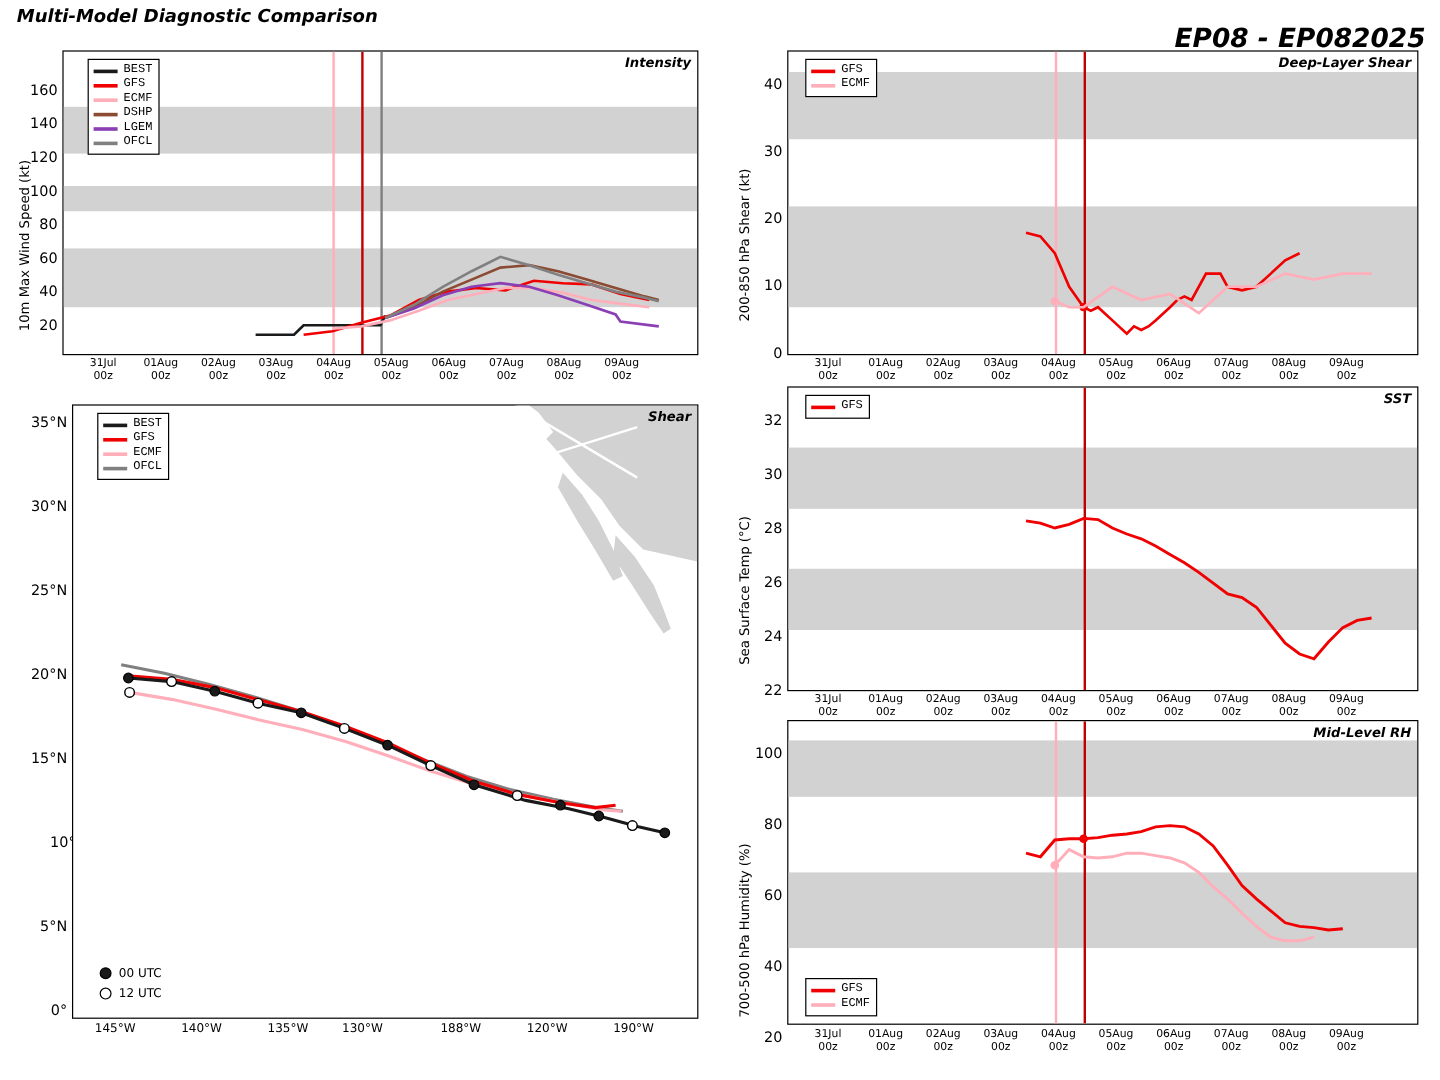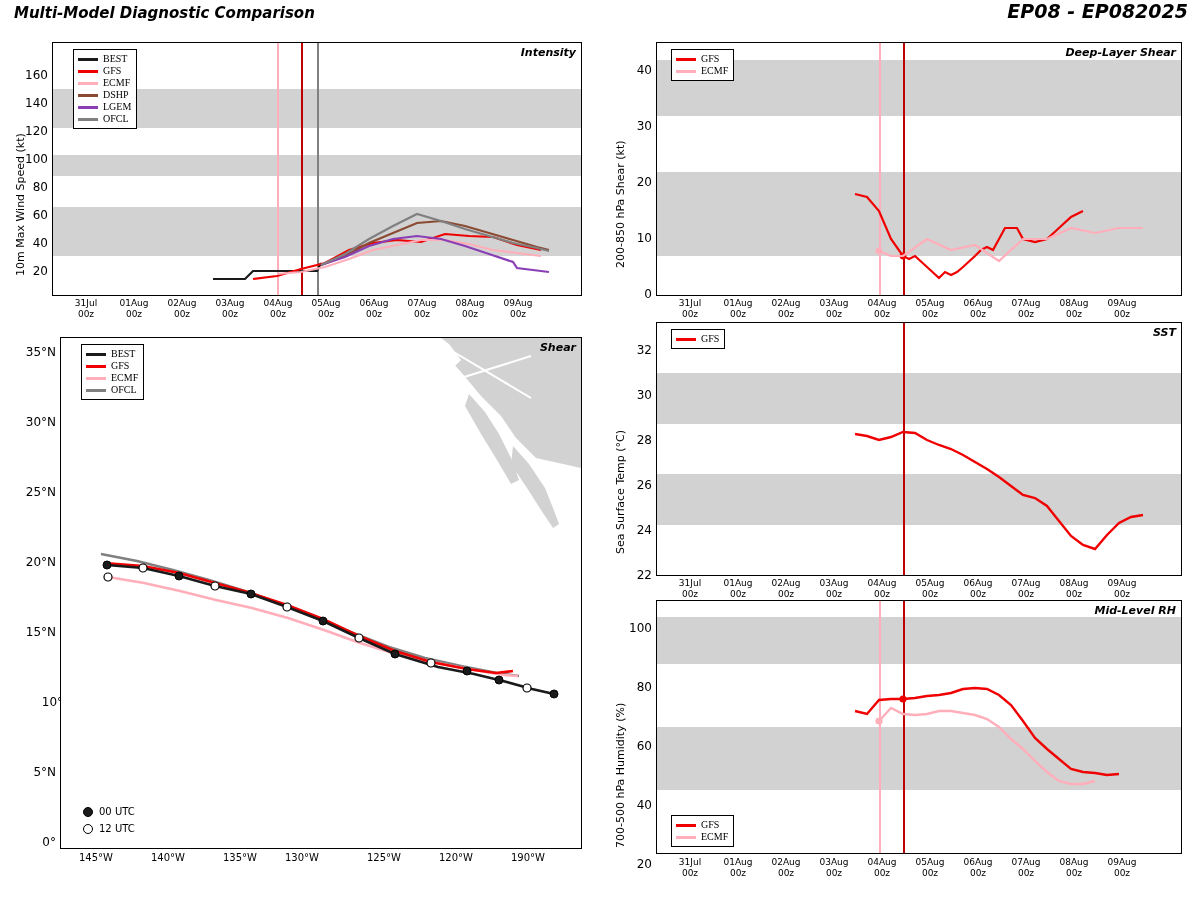--- a/index.html
+++ b/index.html
@@ -10,22 +10,22 @@
     color:#000;
     position:relative;
     overflow:hidden;
   }
   .title{
     position:absolute;left:14px;top:4px;
     font-size:15px;font-weight:bold;font-style:italic;
     font-family:"DejaVu Sans", sans-serif;
   }
   .stormid{
-    position:absolute;right:12px;top:0;
-    font-size:19px;font-weight:bold;font-style:italic;
+    position:absolute;right:12px;top:20px;
+    font-size:22px;font-weight:bold;font-style:italic;
   }
   .panel{position:absolute;}
   .plot{
     position:absolute;
     border:1px solid #000;
     background:#fff;
     overflow:hidden;
   }
   .band{position:absolute;left:0;right:0;background:#d2d2d2;}
   .vline{position:absolute;top:0;bottom:0;width:2px;}
@@ -38,21 +38,21 @@
     position:absolute;
     background:#fff;
     border:1px solid #000;
     padding:3px 5px 3px 4px;
     font-size:10px;
     z-index:7;
     line-height:12px;
   }
   .legend .row{display:flex;align-items:center;height:12px;}
   .legend .swatch{display:inline-block;width:20px;height:3px;margin-right:5px;}
-  .legend .lbl{font-size:10px;font-family:Liberation Serif, serif;text-align:center;}
+  .legend .lbl{font-size:10px;font-family:Liberation Mono, monospace;text-align:center;}
   .ylab{
     position:absolute;
     font-size:11px;
     transform-origin:0 0;
     transform:rotate(-90deg);
     white-space:nowrap;
   }
   .ytick{
     position:absolute;
     font-size:12px;
@@ -237,21 +237,21 @@
     <div class="dotlegend" style="left:22px;bottom:14px;text-align:center;">
       <div style="margin-bottom:6px;"><span class="dotsym" style="background:#1a1a1a;"></span><span>00 UTC</span></div>
       <div><span class="dotsym" style="background:#ffffff;"></span><span>12 UTC</span></div>
     </div>
   </div>
 
   <div class="xtick" style="left:68px;top:527px;width:56px;font-size:10px;">145°W</div>
   <div class="xtick" style="left:140px;top:527px;width:56px;font-size:10px;">140°W</div>
   <div class="xtick" style="left:212px;top:527px;width:56px;font-size:10px;">135°W</div>
   <div class="xtick" style="left:274px;top:527px;width:56px;font-size:10px;">130°W</div>
-  <div class="xtick" style="left:356px;top:527px;width:56px;font-size:10px;">125°W</div>
+  <div class="xtick" style="left:356px;top:527px;width:56px;font-size:10px;">188°W</div>
   <div class="xtick" style="left:428px;top:527px;width:56px;font-size:10px;">120°W</div>
   <div class="xtick" style="left:500px;top:527px;width:56px;font-size:10px;">190°W</div>
 </div>
 
 <div class="panel" style="left:600px;top:28px;width:600px;height:300px;">
 
   <div class="ylab" style="left:14px;top:240px;">200-850 hPa Shear (kt)</div>
 
   <div class="ytick" style="left:24px;top:259px;width:28px;">0</div>
   <div class="ytick" style="left:18px;top:203px;width:34px;">10</div>

